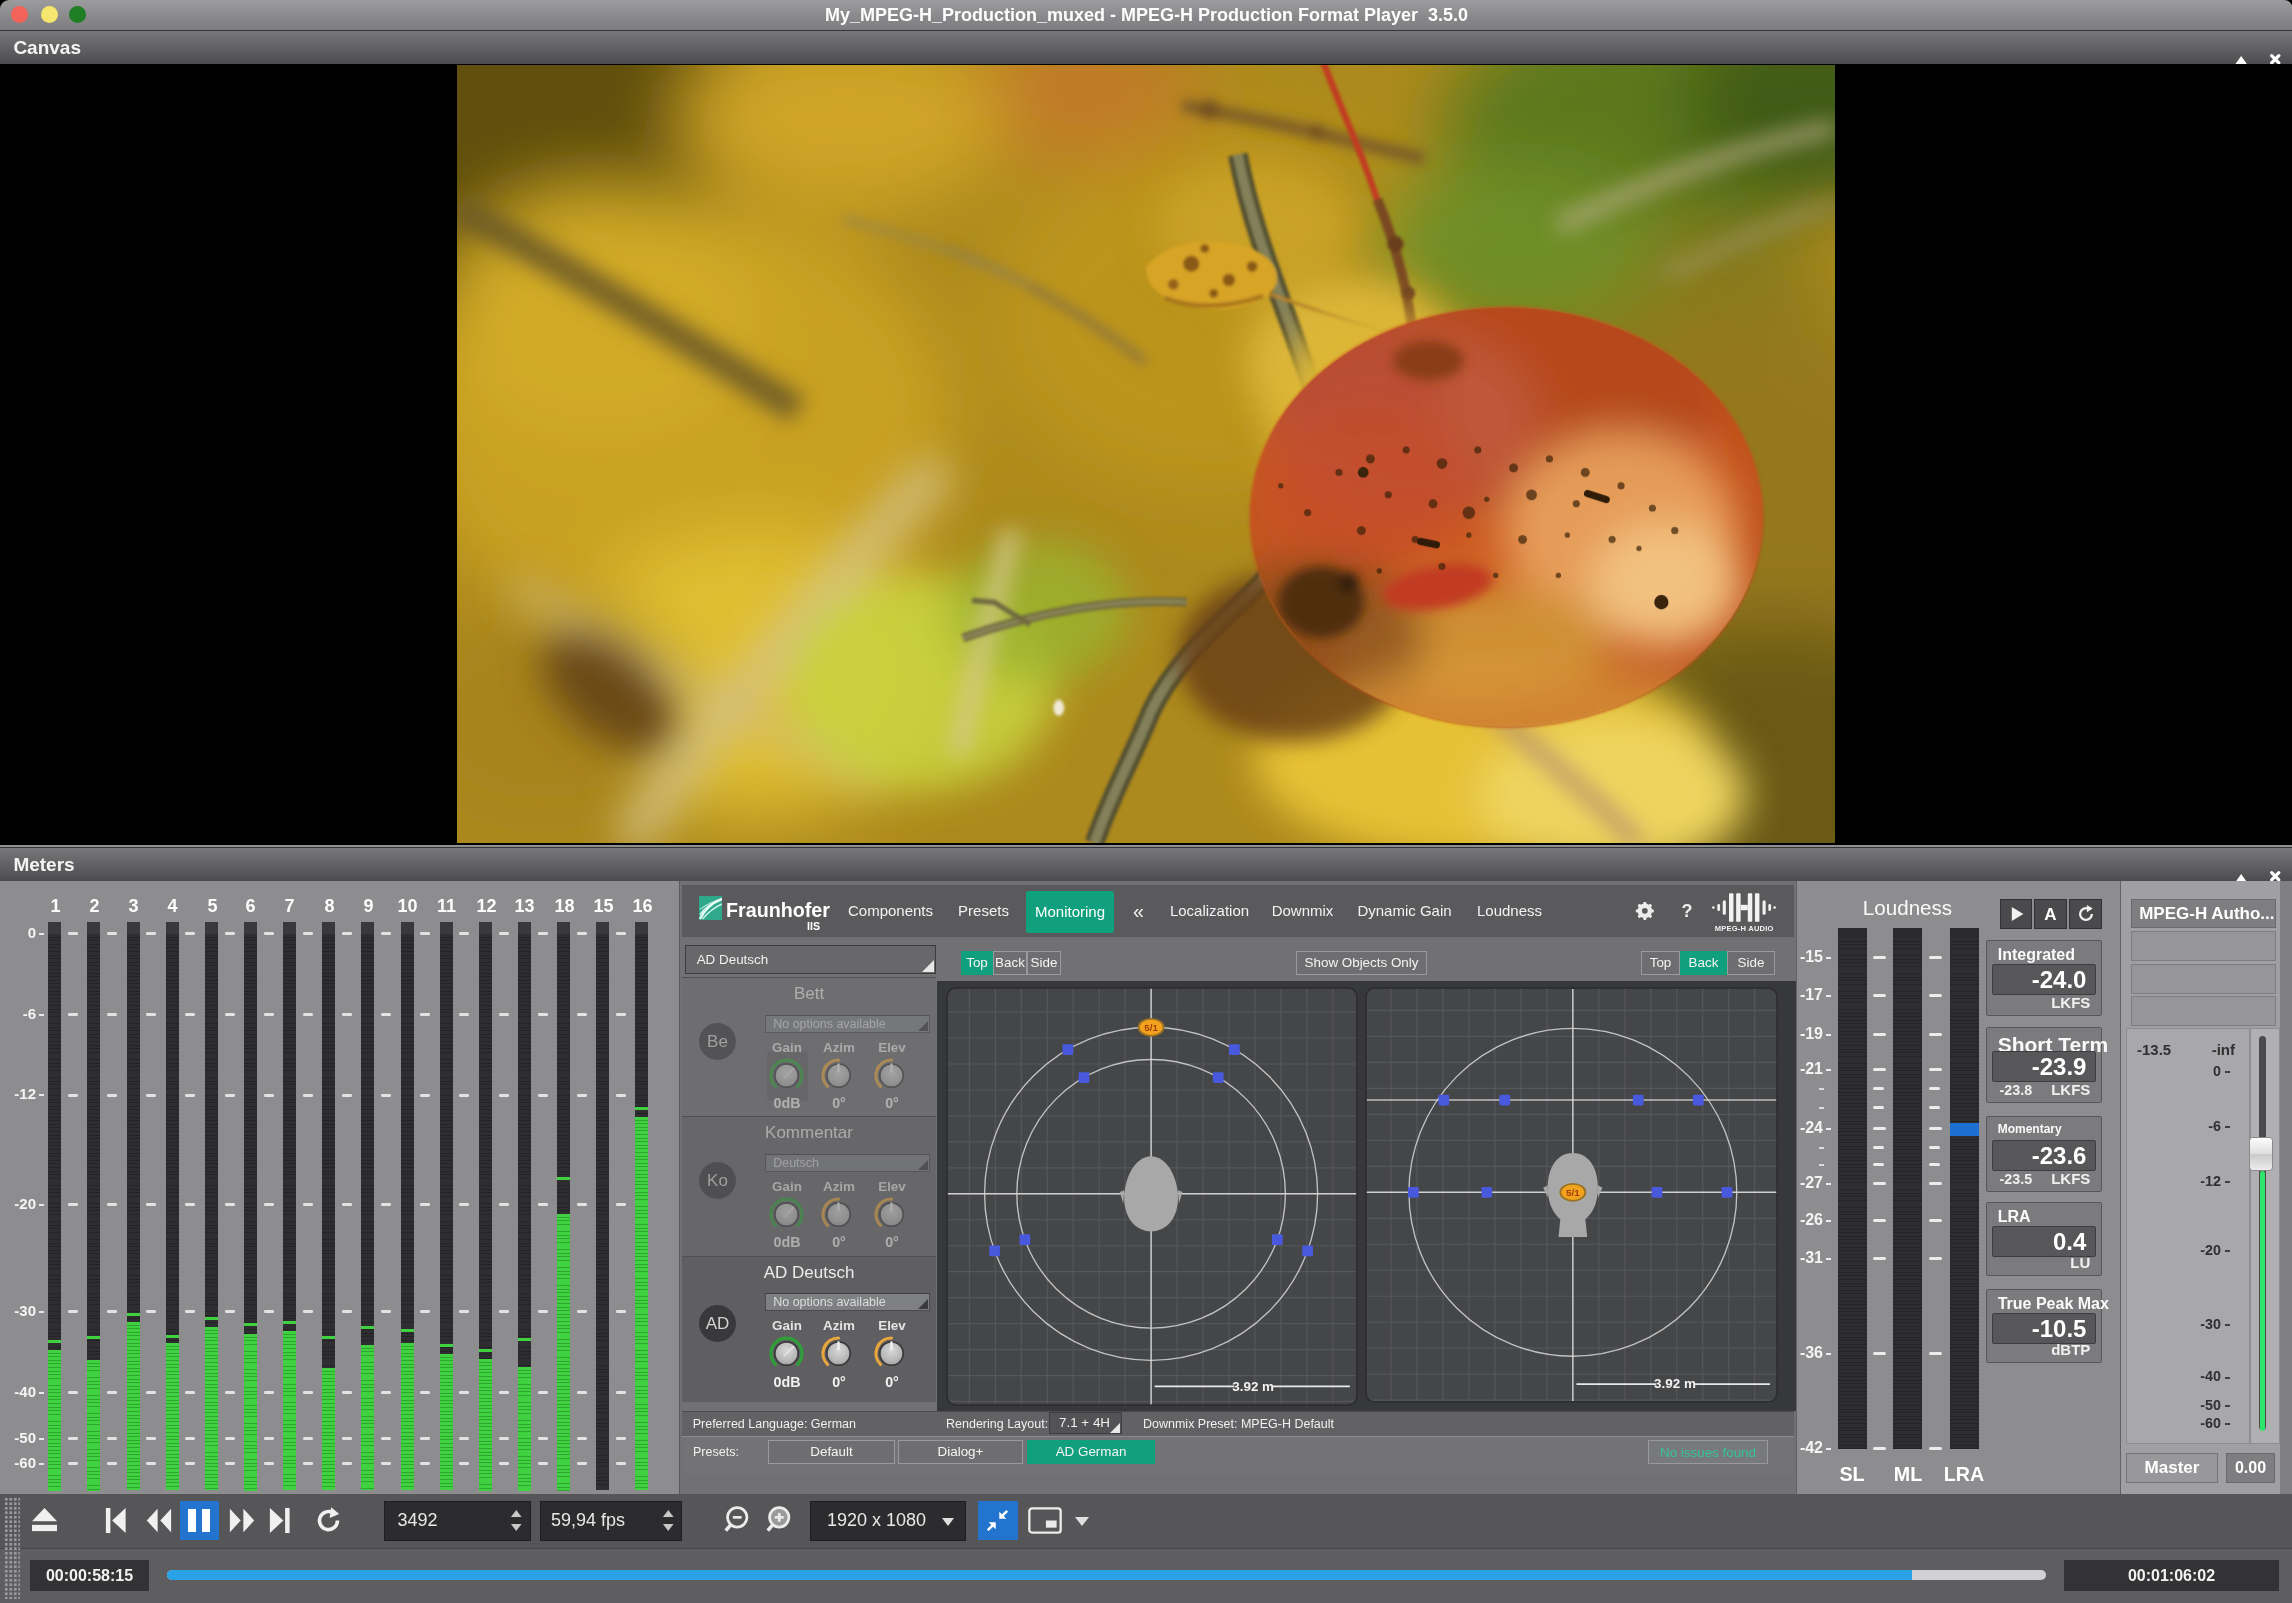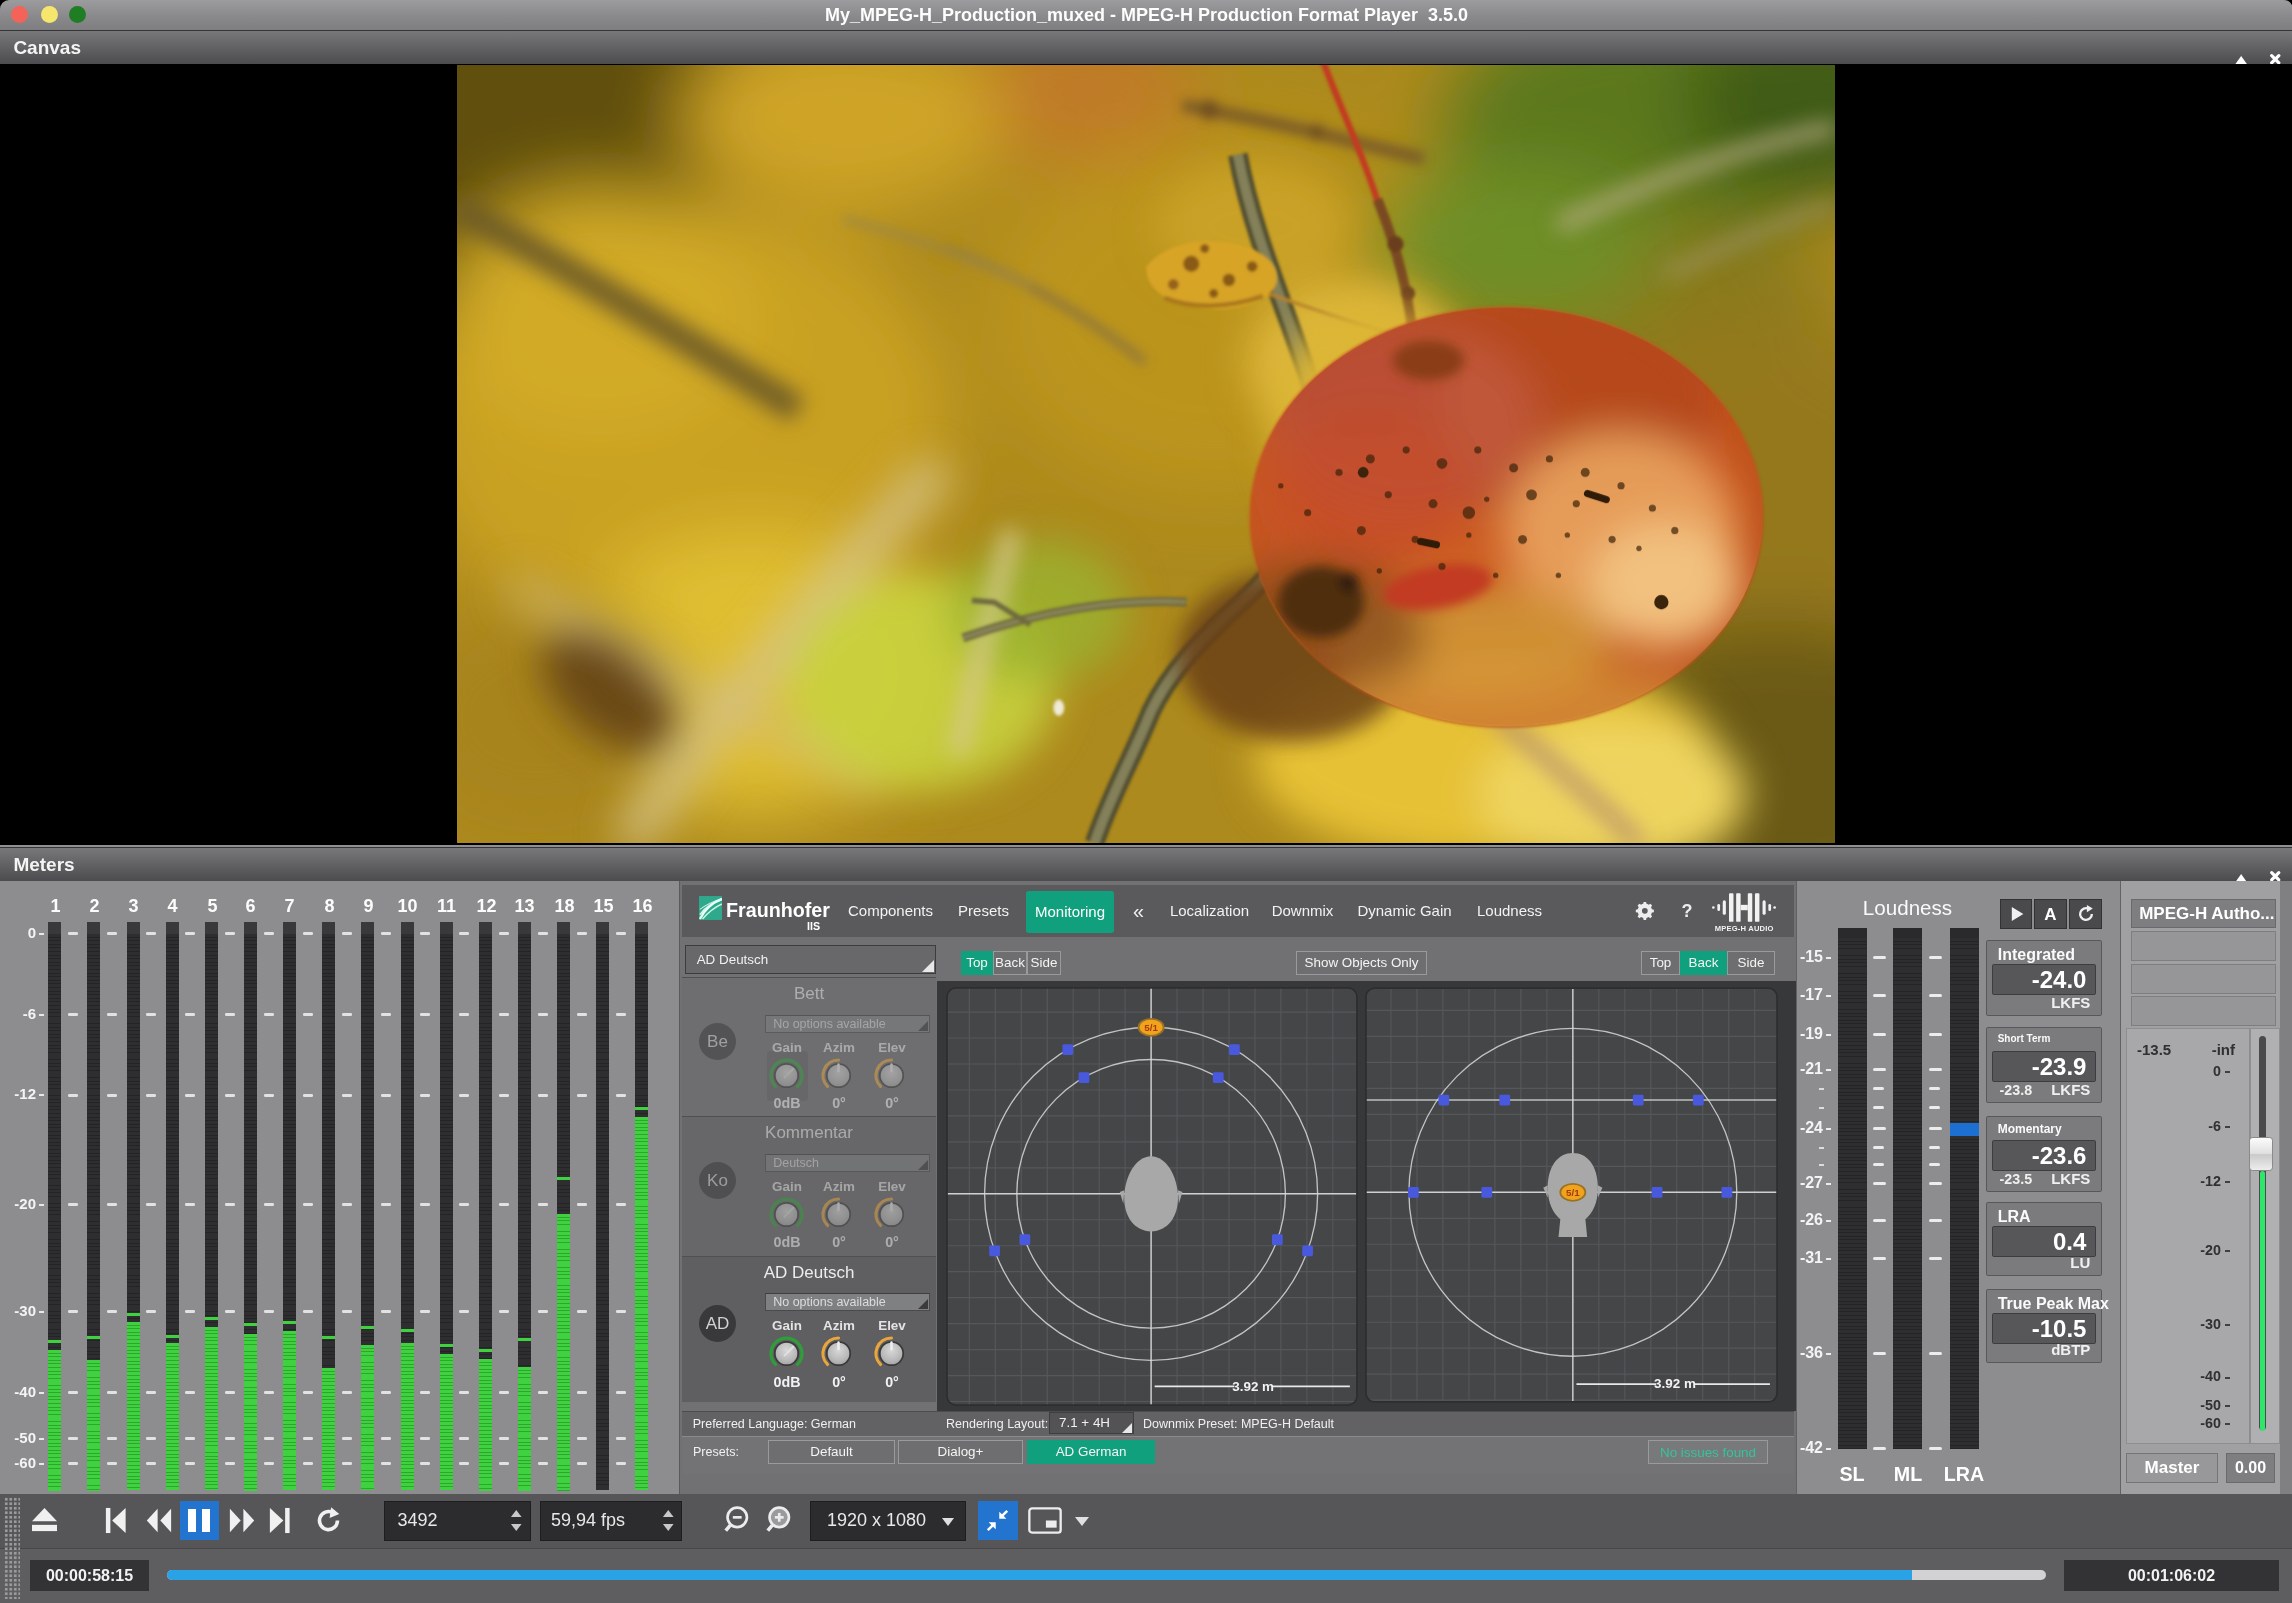--- a/index.html
+++ b/index.html
@@ -679,21 +679,21 @@
 <line x1="236" y1="443" x2="325" y2="443" stroke="#e8e8e8" stroke-width="2"></line>
 <line x1="368" y1="443" x2="452" y2="443" stroke="#e8e8e8" stroke-width="2"></line>
 <text x="346" y="448" font-size="15" font-weight="bold" fill="#f2f2f2" text-anchor="middle" font-family="Liberation Sans">3.92 m</text>
 </g>
   </svg>
 <div class="abs" style="left:682px;top:1411px;width:1112px;height:25px;background:#626264;border-top:0.9px solid #4c4c4e;color:#f0f0f0;font-size:12.5px;line-height:25px">
     <span style="position:absolute;left:10.7px">Preferred Language: German</span>
     <span style="position:absolute;left:264px">Rendering Layout:</span>
     <span style="position:absolute;left:461px">Downmix Preset: MPEG-H Default</span>
   </div>
-<div class="abs" style="left:1049px;top:1412px;width:85px;height:22.4px;background:#535355;border:0.9px solid #3e3e40;color:#f0f0f0;font-size:13.4px;line-height:20.6px;padding-left:9px">7.1 + 4H<span style="position:absolute;right:0.9px;bottom:0.9px;width:0;height:0;border-style:solid;border-width:0 0 10.7px 10.7px;border-color:transparent transparent #e8e8e8 transparent"></span></div>
+<div class="abs" style="left:1049px;top:1412px;width:73px;height:22.4px;background:#535355;border:0.9px solid #3e3e40;color:#f0f0f0;font-size:13.4px;line-height:20.6px;padding-left:9px">7.1 + 4H<span style="position:absolute;right:0.9px;bottom:0.9px;width:0;height:0;border-style:solid;border-width:0 0 10.7px 10.7px;border-color:transparent transparent #e8e8e8 transparent"></span></div>
 <div class="abs" style="left:682px;top:1436px;width:1112px;height:38px;background:#737375;border-top:0.9px solid #8a8a8c"></div>
 <div class="abs" style="left:693px;top:1440px;font-size:12.5px;color:#f0f0f0;line-height:25px">Presets:</div>
 <div class="sbtn" style="left:768px;top:1440px;width:127px;height:24px">Default</div>
 <div class="sbtn" style="left:898px;top:1440px;width:125px;height:24px">Dialog+</div>
 <div class="sbtn act" style="left:1027px;top:1440px;width:128px;height:24px">AD German</div>
 <div class="abs" style="left:1648px;top:1440px;width:120px;height:24px;background:#77797b;border:0.9px solid #9a9a9c;color:#35c49a;font-size:13.4px;text-align:center;line-height:23px">No issues found</div>
 <div class="abs" style="left:1796px;top:881px;width:324px;height:613px;background:#8d8d8f;border-left:0.9px solid #626264"></div>
 <div class="abs" style="left:1827px;top:896px;width:161px;text-align:center;font-size:20.6px;color:#fafafa">Loudness</div>
 <div class="abs" style="left:2000px;top:899px;width:32px;height:29.6px;background:#4a4a4c;border:0.9px solid #323234">
     <span style="position:absolute;left:9px;top:6.3px"><svg width="14.3" height="16" viewBox="0 0 16 18">
@@ -773,21 +773,21 @@
 <div style="position:absolute;left:1928px;top:1463px;width:72px;text-align:center;font-size:19.7px;font-weight:bold;color:#fff">LRA</div>
 <div class="vbox" style="top:940px;height:76px">
 <div style="position:absolute;left:10.7px;top:4.5px;font-size:16px;font-weight:bold;color:#fafafa;white-space:nowrap">Integrated</div>
 <div class="vinner" style="top:23px">
       <span style="position:absolute;right:9px;top:50%;transform:translateY(-50%);font-size:24px;font-weight:bold;color:#fff">-24.0</span>
     </div>
 
 <span style="position:absolute;right:10.7px;bottom:3.6px;font-size:15px;font-weight:bold;color:#f0f0f0">LKFS</span>
 </div>
 <div class="vbox" style="top:1027px;height:76px">
-<div style="position:absolute;left:10.7px;top:4.5px;font-size:10px;font-weight:bold;color:#fafafa;white-space:nowrap">Short Term</div>
+<div style="position:absolute;left:10.7px;top:4.5px;font-size:21px;font-weight:bold;color:#fafafa;white-space:nowrap">Short Term</div>
 <div class="vinner" style="top:23px">
       <span style="position:absolute;right:9px;top:50%;transform:translateY(-50%);font-size:24px;font-weight:bold;color:#fff">-23.9</span>
     </div>
 <span style="position:absolute;left:12.5px;bottom:3.6px;font-size:14.3px;font-weight:bold;color:#f0f0f0">-23.8</span>
 <span style="position:absolute;right:10.7px;bottom:3.6px;font-size:15px;font-weight:bold;color:#f0f0f0">LKFS</span>
 </div>
 <div class="vbox" style="top:1116px;height:76px">
 <div style="position:absolute;left:10.7px;top:4.5px;font-size:12px;font-weight:bold;color:#fafafa;white-space:nowrap">Momentary</div>
 <div class="vinner" style="top:23px">
       <span style="position:absolute;right:9px;top:50%;transform:translateY(-50%);font-size:24px;font-weight:bold;color:#fff">-23.6</span>

